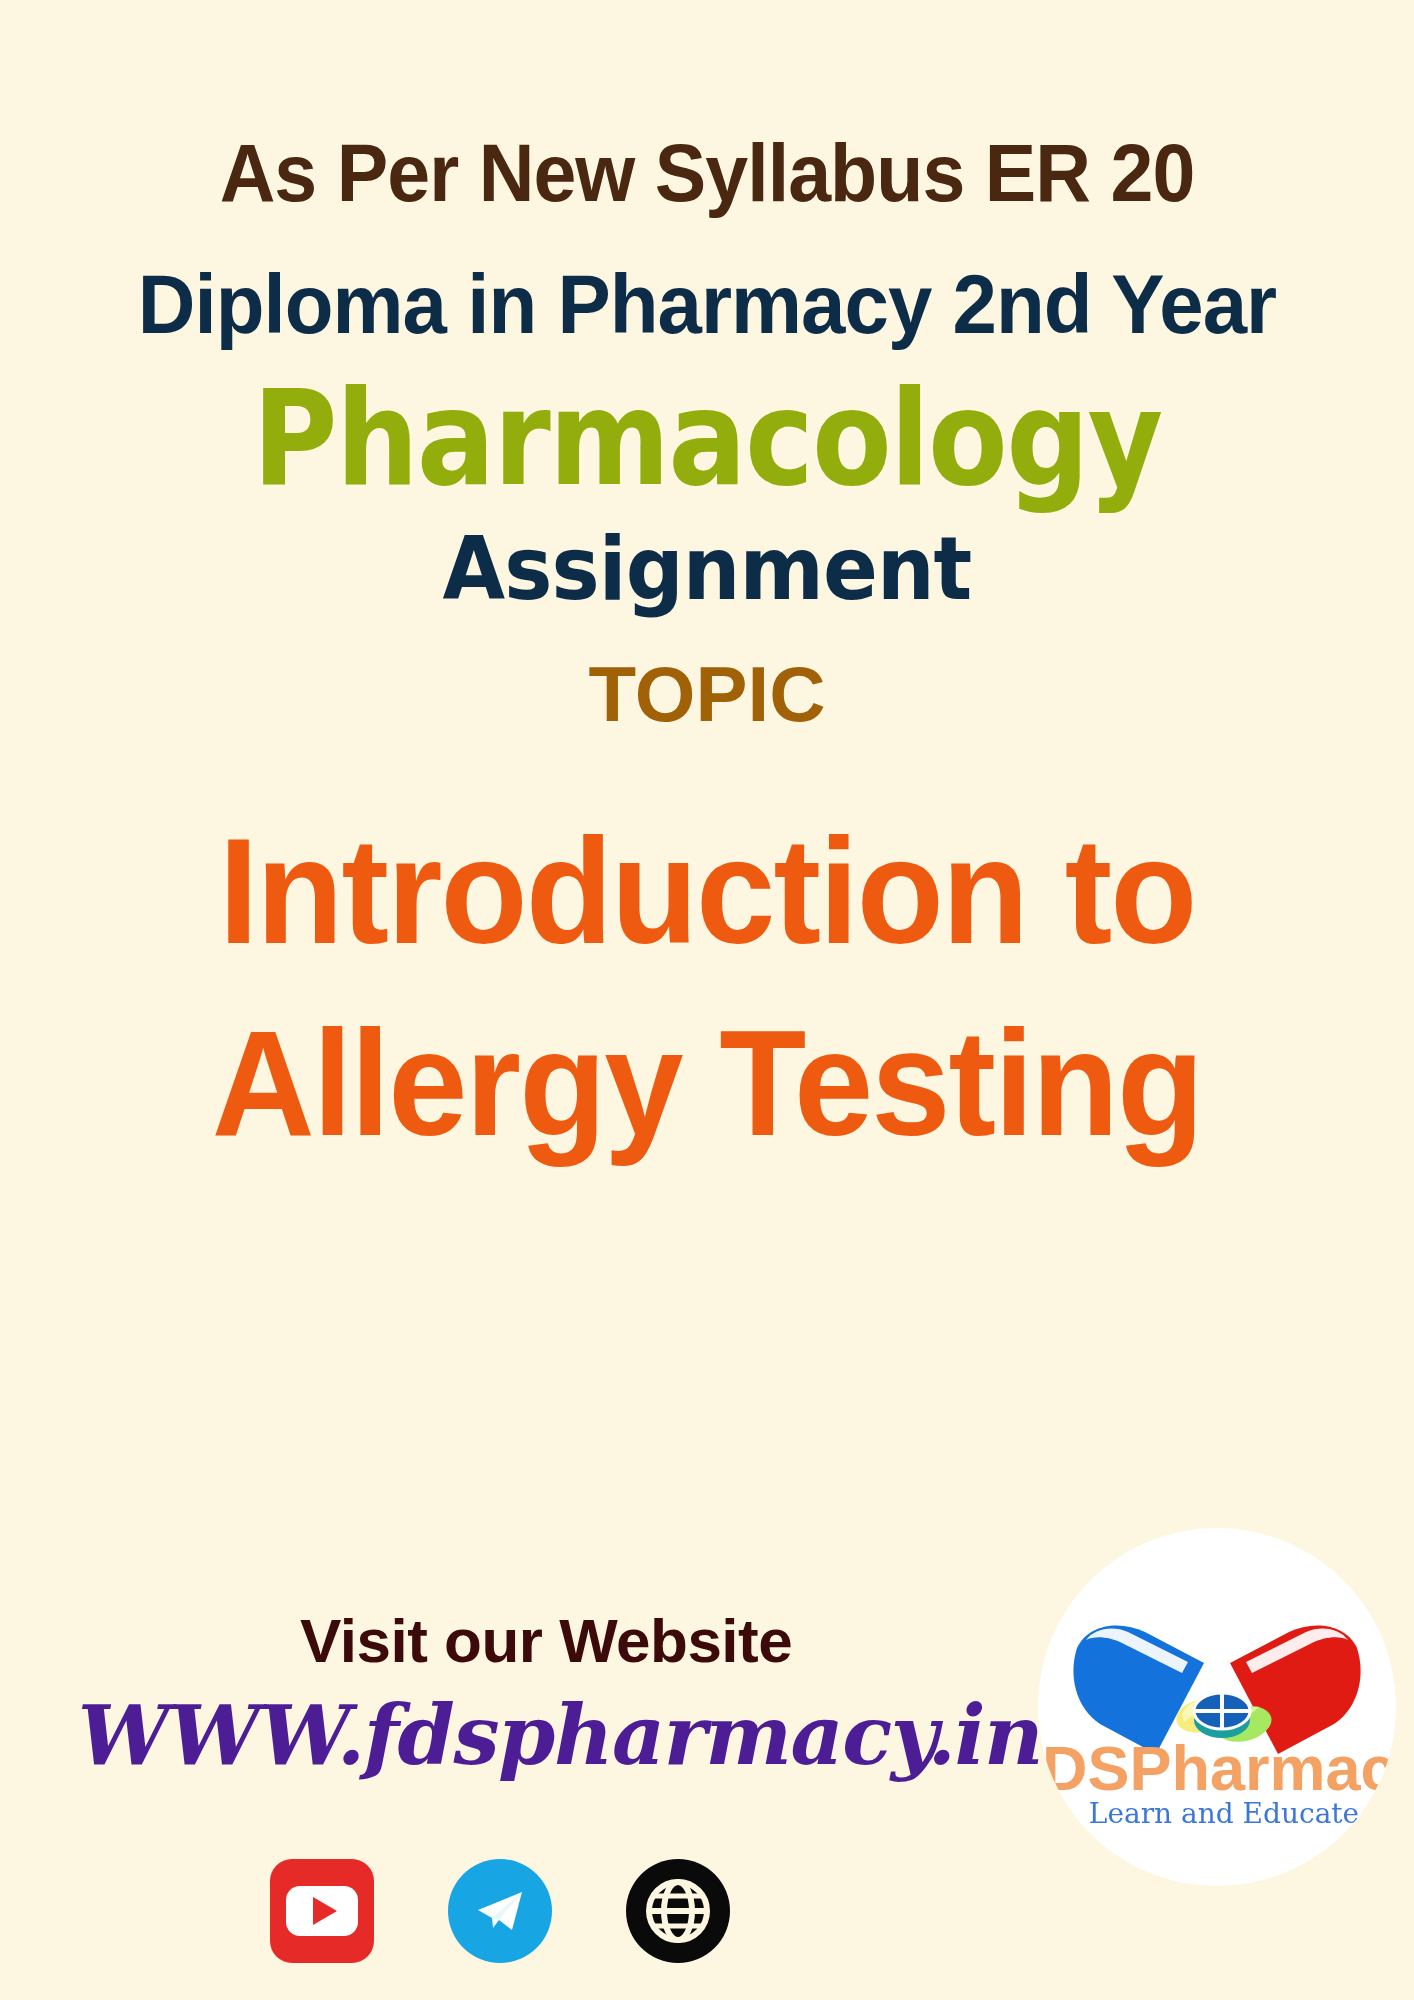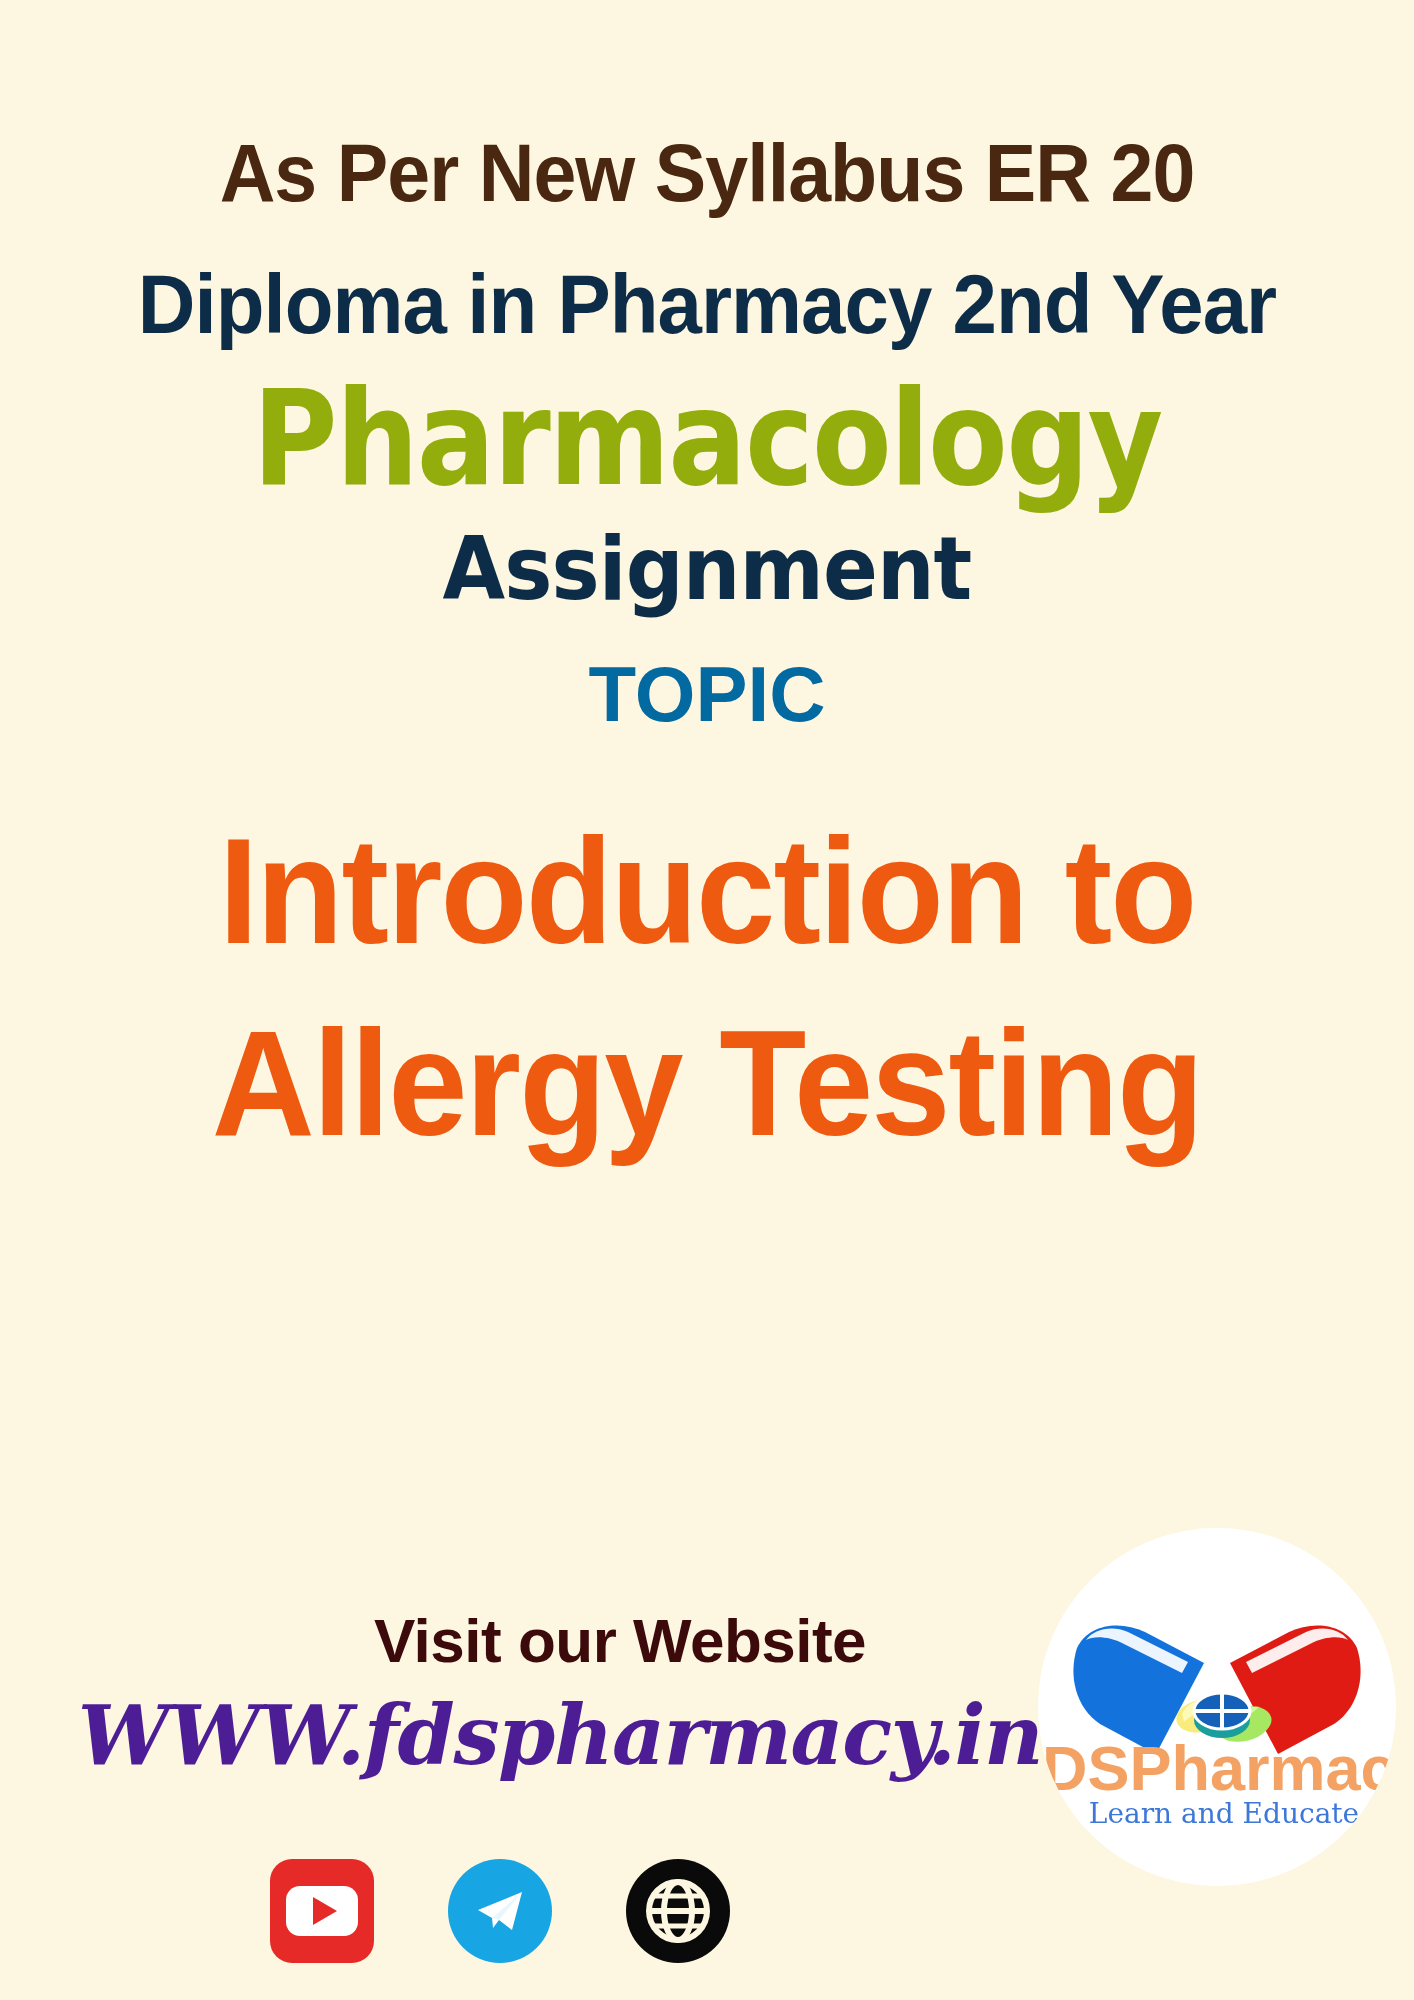--- a/index.html
+++ b/index.html
@@ -87,21 +87,21 @@
     white-space: nowrap;
     line-height: 1;
   }
 
   .line-topic-label {
     position: absolute;
     top: 655px;
     left: 0;
     width: 1414px;
     text-align: center;
-    color: #0369a1;
+    color: #a16207;
     font-family: "Liberation Sans", sans-serif;
     font-weight: bold;
     font-size: 78px;
     letter-spacing: 0px;
     white-space: nowrap;
     line-height: 1;
   }
 
   
   .title-orange {
@@ -122,21 +122,21 @@
     display: block;
     white-space: nowrap;
   }
 
   
   .visit-text {
     position: absolute;
     top: 1610px;
     left: 300px;
     width: 640px;
-    text-align: center;
+    text-align: left;
     color: #3d0a0b;
     font-family: "Liberation Sans Narrow", "Liberation Sans", sans-serif;
     font-weight: bold;
     font-size: 62px;
     letter-spacing: -0.5px;
     white-space: nowrap;
     line-height: 1;
   }
 
   .url-text {

